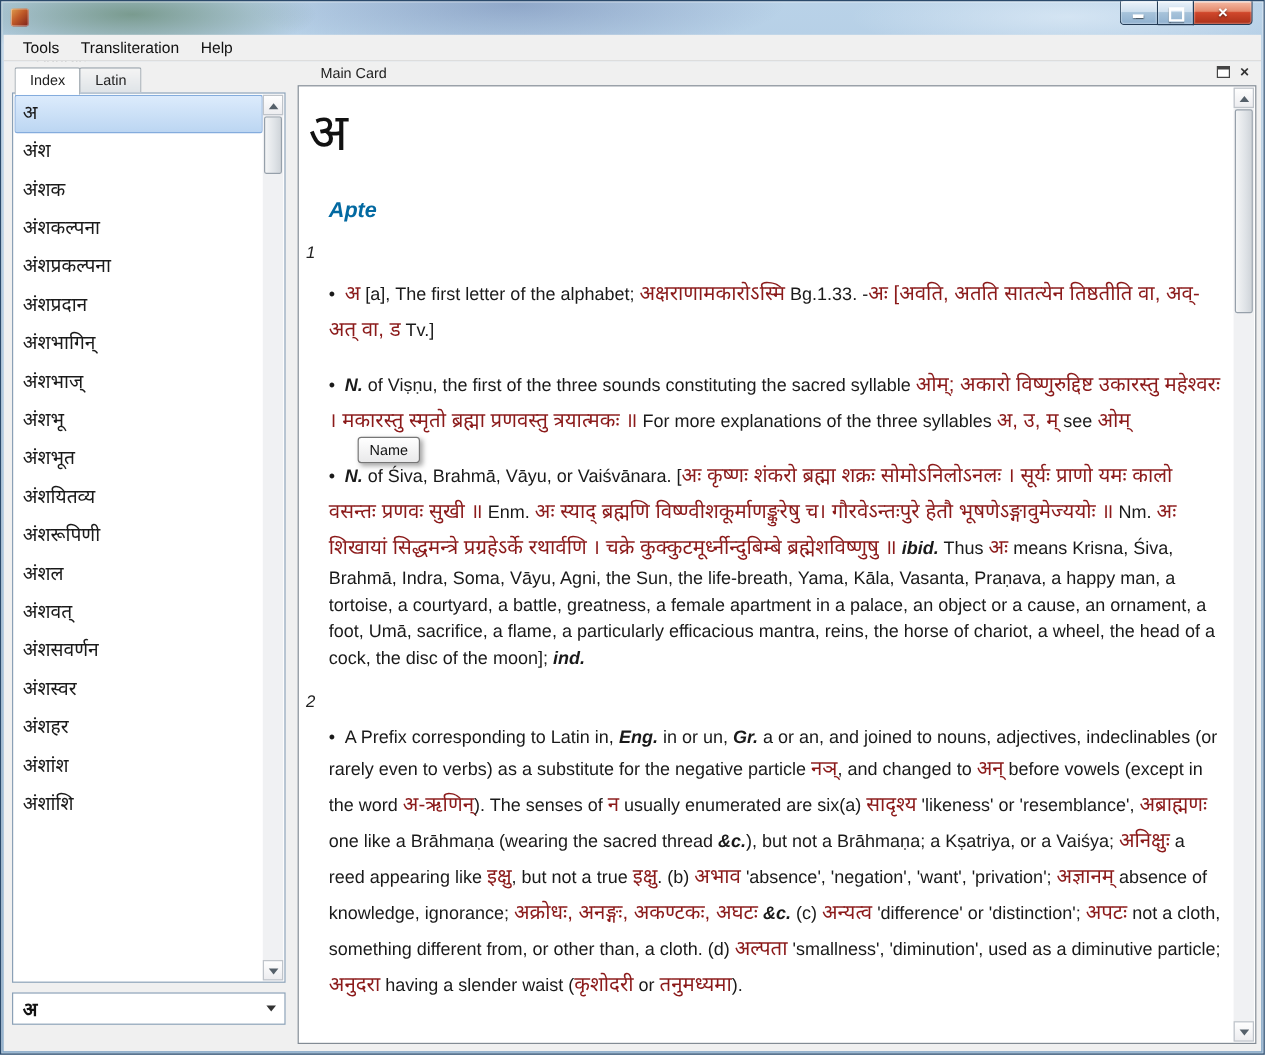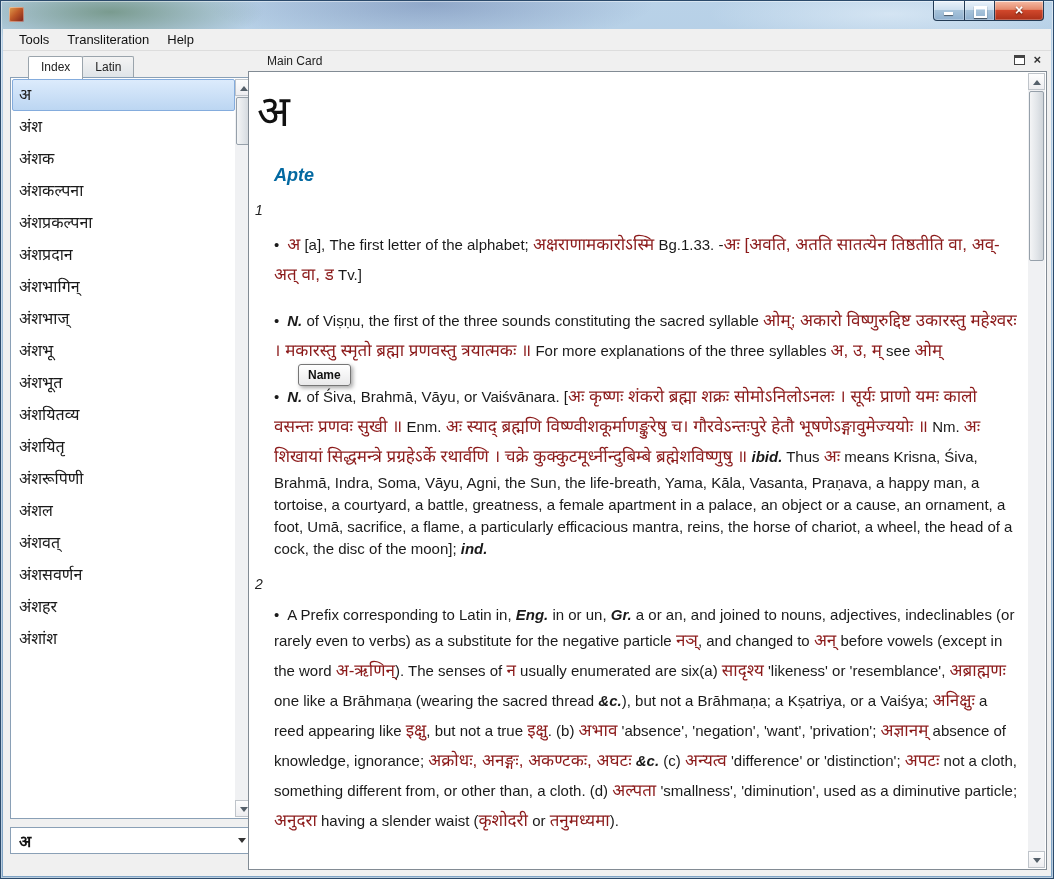--- a/index.html
+++ b/index.html
@@ -34,21 +34,21 @@
     border-top-width:3px;box-shadow:0 1px 1px rgba(0,0,0,.5);}
   .glyph-close{position:absolute;left:0;right:0;top:1px;text-align:center;color:#fff;
     font-size:14px;font-weight:bold;text-shadow:0 1px 2px rgba(0,0,0,.6);}
   
   .menubar{position:absolute;top:29px;left:3px;right:3px;height:22px;background:#f0f0f0;
     border-bottom:1px solid #ddd;display:flex;align-items:center;padding-left:7px;box-sizing:border-box;}
   .menu-item{padding:3px 9px;font-size:13px;color:#111;}
   
   .client{position:absolute;top:51px;left:3px;right:3px;bottom:3px;background:#f0f0f0;}
   
-  .sidebar{position:absolute;left:7px;top:5px;width:228px;bottom:20px;padding-left:16px;}
+  .sidebar{position:absolute;left:7px;top:5px;width:228px;bottom:20px;}
   .tabs{display:flex;height:21px;margin-left:2px;position:relative;z-index:2;}
   .tab{font-size:12px;color:#222;padding:3px 12px 2px;border:1px solid #9aa4ac;border-bottom:none;
     background:linear-gradient(180deg,#f4f4f4,#dfe4e8);border-radius:2px 2px 0 0;margin-right:-1px;}
   .tab.active{background:#fff;height:17px;z-index:3;}
   .listbox{position:absolute;top:21px;left:0;right:0;height:742px;background:#fff;
     border:1px solid #8aa0b6;box-sizing:border-box;}
   .list-items{position:absolute;top:1px;left:1px;right:18px;bottom:1px;overflow:hidden;}
   .list-item{height:32px;line-height:31px;padding:0 7px;font-size:16px;color:#1a1a1a;
     white-space:nowrap;overflow:hidden;}
   .list-item.selected{background:linear-gradient(180deg,#dcebfc,#bcd6f2);
@@ -86,21 +86,21 @@
   .headword{font-size:43px;color:#111;margin:4px 0 30px 2px;line-height:1.1;}
   .dict-name{font-size:18px;font-weight:bold;font-style:italic;color:#0369a1;margin:0 0 16px 19px;}
   .sec-num{font-size:14px;font-style:italic;color:#222;margin:2px 0 12px 0;}
   .para{margin:0 0 16px 19px;font-size:15px;color:#1a1a1a;line-height:22px;}
   .run-bullet{margin-right:8px;}
   .run-dev{color:var(--dev-color,#8b1a1a);font-size:17px;line-height:30px;}
   .run-bi{font-weight:bold;font-style:italic;}
   
   .tooltip{position:absolute;left:49px;top:292px;z-index:5;padding:3px 9px;
     background:linear-gradient(180deg,#ffffff,#e9e9ea);border:1px solid #767676;border-radius:3px;
-    font-size:12px;font-weight:bold;color:#111;box-shadow:2px 2px 4px rgba(0,0,0,.35);}
+    font-size:12px;font-weight:normal;color:#111;box-shadow:2px 2px 4px rgba(0,0,0,.35);}
 </style>
 </head>
 <body>
 
 <div class="window">
 
   <div class="titlebar">
     <span class="app-icon"></span>
     <span class="title-text">SanDic</span>
     <div class="win-controls">
@@ -135,27 +135,28 @@
             <div class="list-item">अंश</div>
             <div class="list-item">अंशक</div>
             <div class="list-item">अंशकल्पना</div>
             <div class="list-item">अंशप्रकल्पना</div>
             <div class="list-item">अंशप्रदान</div>
             <div class="list-item">अंशभागिन्</div>
             <div class="list-item">अंशभाज्</div>
             <div class="list-item">अंशभू</div>
             <div class="list-item">अंशभूत</div>
             <div class="list-item">अंशयितव्य</div>
-            <div class="list-item">अंशयितृ</div>
             <div class="list-item">अंशरूपिणी</div>
             <div class="list-item">अंशल</div>
             <div class="list-item">अंशवत्</div>
             <div class="list-item">अंशसवर्णन</div>
+            <div class="list-item">अंशस्वर</div>
             <div class="list-item">अंशहर</div>
             <div class="list-item">अंशांश</div>
+            <div class="list-item">अंशांशि</div>
           </div>
         <div class="scrollbar">
           <div class="sb-btn up">
               <span class="tri-up"></span>
             </div>
           <div class="sb-thumb" style="top:18px;height:48px;"></div>
           <div class="sb-btn down">
               <span class="tri-down"></span>
             </div>
         </div>

